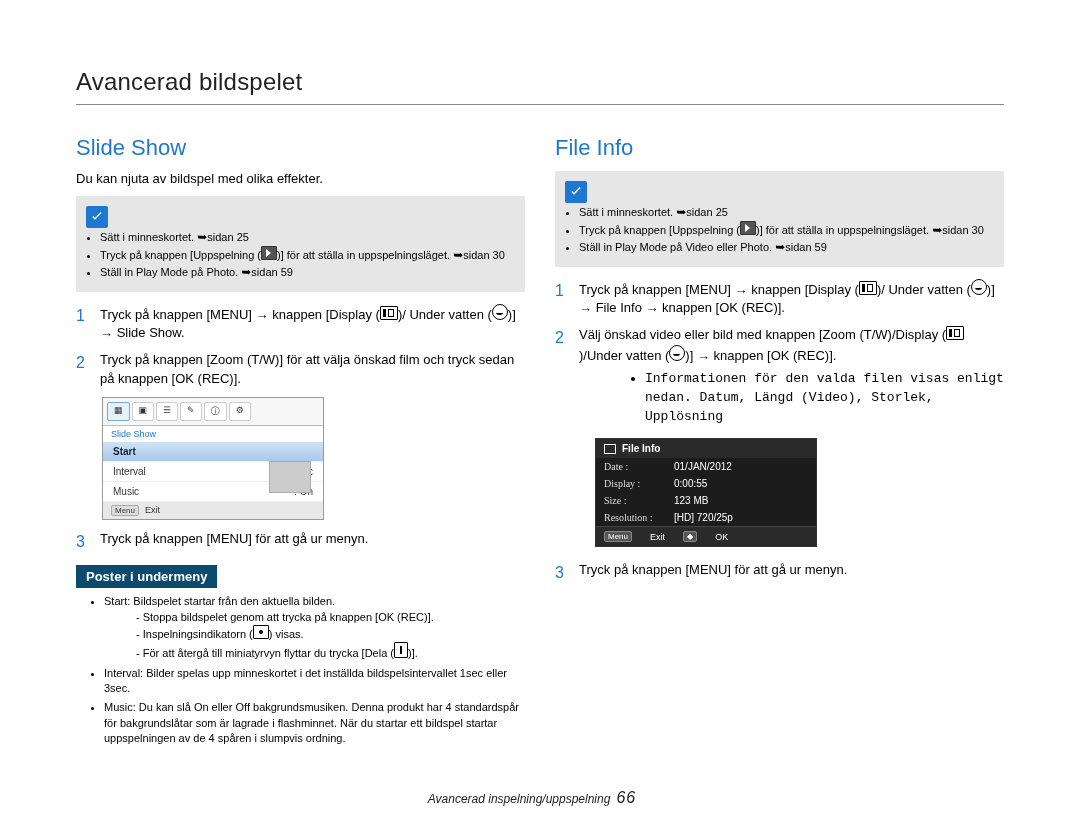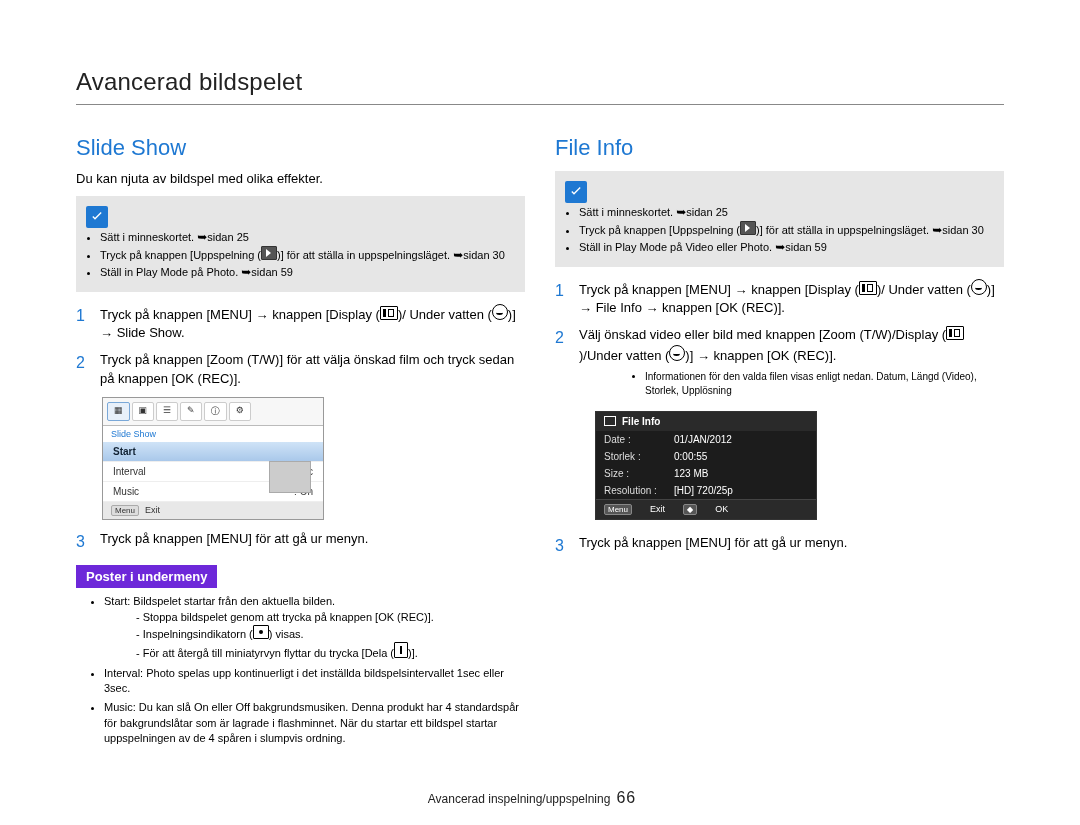--- a/index.html
+++ b/index.html
@@ -83,38 +83,38 @@
   .device2 {
     width: 220px; border:1px solid #333; background:#1c1c1c; color:#fff;
     font-size:10px; margin:6px 0 14px 40px;
   }
   .device2 .hdr { background:#2a2a2a; padding:4px 8px; font-weight:700; display:flex; align-items:center; gap:6px; }
   .device2 .hdr .box { width:10px; height:8px; border:1px solid #fff; }
   .device2 .sub { background:#111; padding:4px 8px; display:flex; gap:8px; align-items:center; }
   .device2 .sub .folder { width:12px; height:9px; background:#2aa8e0; display:inline-block; }
   .device2 .sub .fname { color:#2aa8e0; font-weight:700; }
   .device2 .kv { display:flex; padding:3px 8px; }
-  .device2 .kv .k { width:70px; color:#ddd; }
+  .device2 .kv .k { width:70px; color:#ddd;font-family:Liberation Serif, serif; }
   .device2 .kv .v { color:#fff; }
   .device2 .ftr { background:#2a2a2a; padding:4px 8px; display:flex; gap:18px; align-items:center; font-size:9px; border-top:1px solid #444; }
   .device2 .chip { background:#555; border:1px solid #888; padding:0 3px; border-radius:2px; font-size:8px; }
 
   .subheader {
-    background: #6d28d9; color:#fff; font-weight:700;
+    background: #0c4a6e; color:#fff; font-weight:700;
     padding:4px 10px; font-size:13px; margin: 12px 0 6px 0;
     width: fit-content;
   }
   .submenu { font-size:11px; line-height:1.4; }
   .submenu ul { margin:0; padding-left: 28px; }
   .submenu > ul > li { margin: 4px 0; }
   .submenu .dash { padding-left: 40px; text-indent: -8px; }
-  .bullets { margin:4px 0 4px 26px; font-size:10px; }
+  .bullets { margin:4px 0 4px 26px; font-size:13px;font-family:Liberation Mono, monospace; }
   .bullets li { margin:2px 0; }
 
-  .page-footer { position:absolute; bottom:18px; left:0; right:16px; text-align:center; font-size:12px; color:#222; }
+  .page-footer { position:absolute; bottom:18px; left:0; right:16px; text-align:center; font-size:12px; color:#222;font-style:italic; }
   .page-footer .pn { font-size:16px; margin-left:6px; letter-spacing:1px; }
 </style>
 </head>
 <body>
 
 <div class="page-title">Avancerad bildspelet</div>
 <div class="rule"></div>
 
 <div class="columns">
 
@@ -192,21 +192,21 @@
     </div>
 
     <div class="subheader">Poster i undermeny</div>
     <div class="submenu">
       <ul>
         <li><strong>Start</strong><span>: Bildspelet startar från den aktuella bilden.</span>
           <div class="dash"><span>- Stoppa bildspelet genom att trycka på knappen [</span><strong>OK (REC)</strong><span>].</span></div>
           <div class="dash"><span>- Inspelningsindikatorn (</span><span class="inline-icon rec"></span><span>) visas.</span></div>
           <div class="dash"><span>- För att återgå till miniatyrvyn flyttar du trycka [</span><strong>Dela</strong><span> (</span><span class="inline-icon share"></span><span>)].</span></div>
         </li>
-        <li><strong>Interval</strong><span>: Photo spelas upp kontinuerligt i det inställda bildspelsintervallet </span><strong>1sec</strong><span> eller </span><strong>3sec</strong><span>.</span></li>
+        <li><strong>Interval</strong><span>: Bilder spelas upp minneskortet i det inställda bildspelsintervallet </span><strong>1sec</strong><span> eller </span><strong>3sec</strong><span>.</span></li>
         <li><strong>Music</strong><span>: Du kan slå </span><strong>On</strong><span> eller </span><strong>Off</strong><span> bakgrundsmusiken. Denna produkt har 4 standardspår för bakgrundslåtar som är lagrade i flashminnet. När du startar ett bildspel startar uppspelningen av de 4 spåren i slumpvis ordning.</span></li>
       </ul>
     </div>
   </div>
 
   <div class="col">
     <div class="section-title">File Info</div>
 
     <div class="notebox">
       <div class="check-icon">
@@ -243,21 +243,21 @@
     <div class="device2">
       <div class="hdr">
           <span class="box"></span>
           <span>File Info</span>
         </div>
       <div class="kv">
           <span class="k">Date :</span>
           <span class="v">01/JAN/2012</span>
         </div>
       <div class="kv">
-          <span class="k">Storlek :</span>
+          <span class="k">Display :</span>
           <span class="v">0:00:55</span>
         </div>
       <div class="kv">
           <span class="k">Size :</span>
           <span class="v">123 MB</span>
         </div>
       <div class="kv">
           <span class="k">Resolution :</span>
           <span class="v">[HD] 720/25p</span>
         </div>

